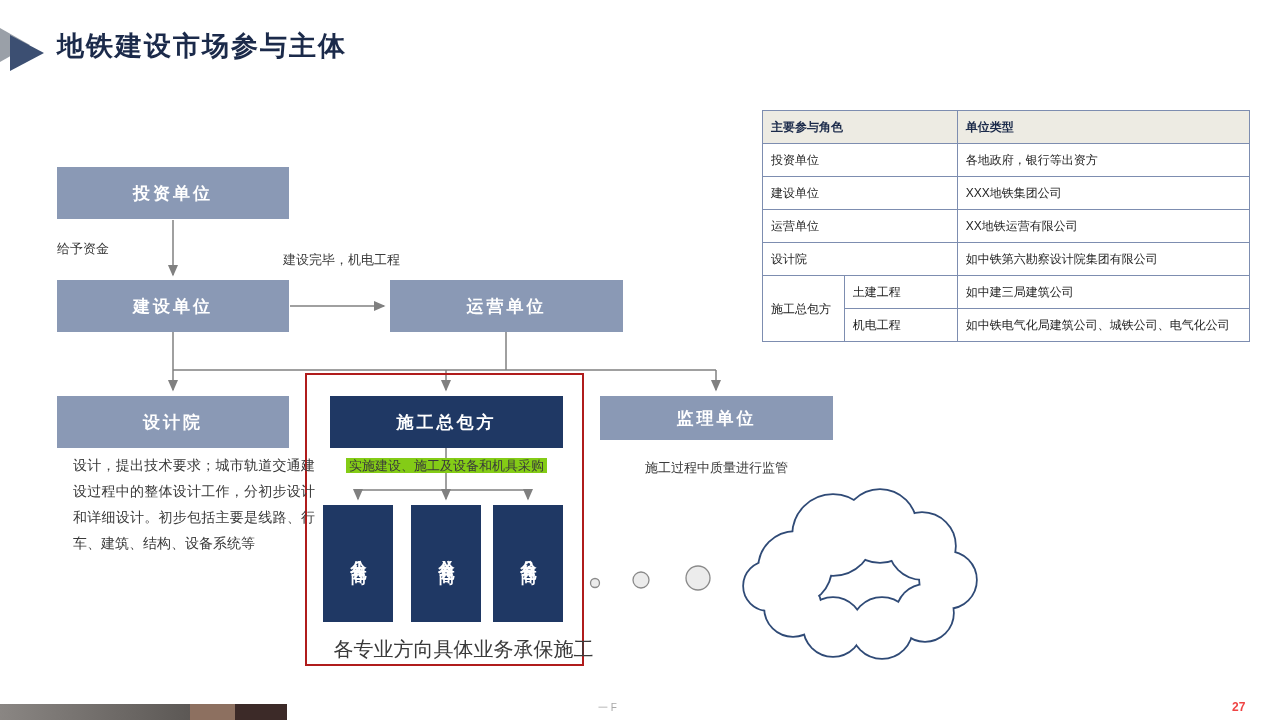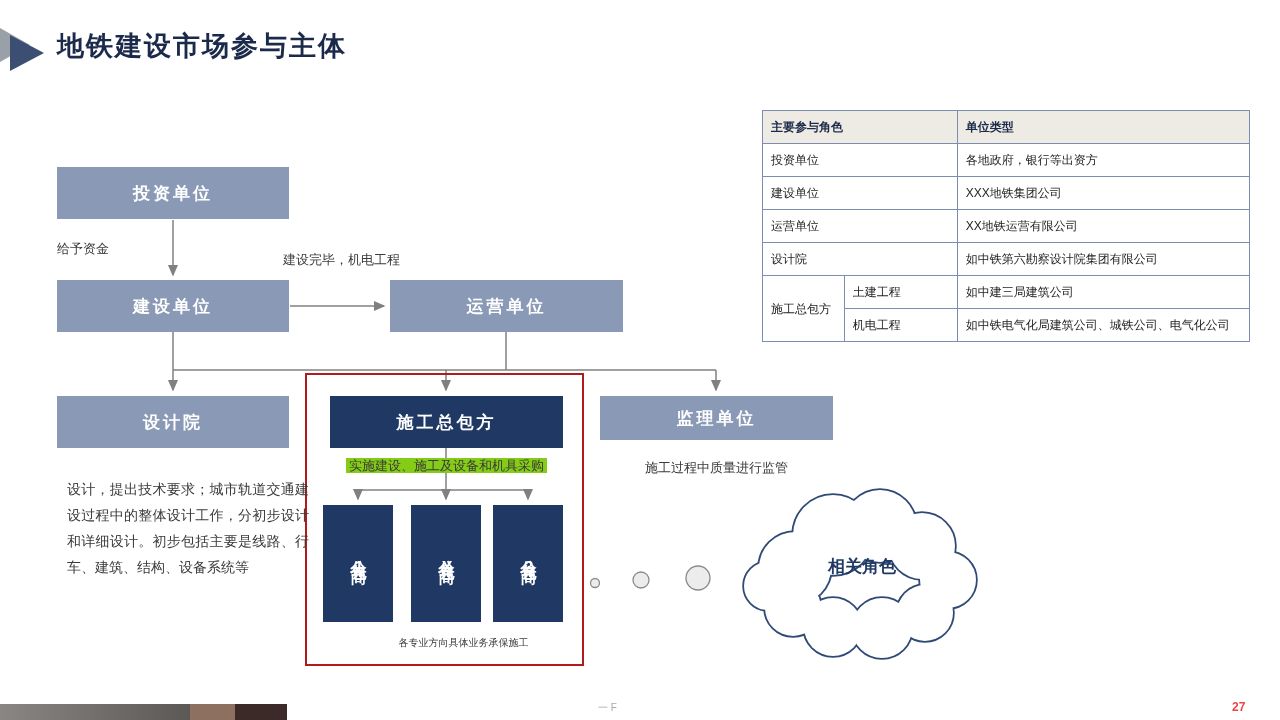--- a/index.html
+++ b/index.html
@@ -23,22 +23,22 @@
     display:flex;align-items:center;justify-content:center;z-index:4;
     font-size:16px;font-weight:700;
   }
   .vbox span{
     writing-mode:vertical-rl;text-orientation:upright;letter-spacing:4px;
   }
   .note{position:absolute;font-size:13px;color:#3a3a3a;z-index:5;}
   .note.center{text-align:center;}
   .note .bgwhite{background:#84cc16;padding:0 3px;}
   .design-note{
-    left:67px;top:452px;width:242px;font-size:14px;color:#3a3a3a;
-    line-height:26px;text-align:justify;z-index:5;margin-top:24px;
+    left:73px;top:452px;width:242px;font-size:14px;color:#3a3a3a;
+    line-height:26px;text-align:justify;z-index:5;
   }
   .red-frame{
     left:305px;top:373px;width:275px;height:289px;border:2px solid #b01c1c;
     z-index:3;pointer-events:none;
   }
   .cloud-text{
     left:778px;top:554px;width:168px;text-align:center;z-index:6;
     font-size:17px;font-weight:800;color:#1f3864;line-height:25px;
   }
   
@@ -151,24 +151,23 @@
 <div class="vbox" style="left:323px;top:505px;">
   <span>分包商1</span>
 </div>
 <div class="vbox" style="left:411px;top:505px;">
   <span>分包商X</span>
 </div>
 <div class="vbox" style="left:493px;top:505px;">
   <span>分包商3</span>
 </div>
 
-<div class="abs note center" style="left:305px;top:636px;width:317px;font-size:10px;">各专业方向具体业务承保施工</div>
+<div class="abs note center" style="left:305px;top:636px;width:317px;font-size:20px;">各专业方向具体业务承保施工</div>
 
 <div class="abs cloud-text">
-  <div>相关角色</div>
 </div>
 
 <table class="role-table">
   <colgroup>
       <col style="width:82px;">
       <col style="width:113px;">
       <col style="width:293px;">
     </colgroup>
   <tbody>
       <tr>

